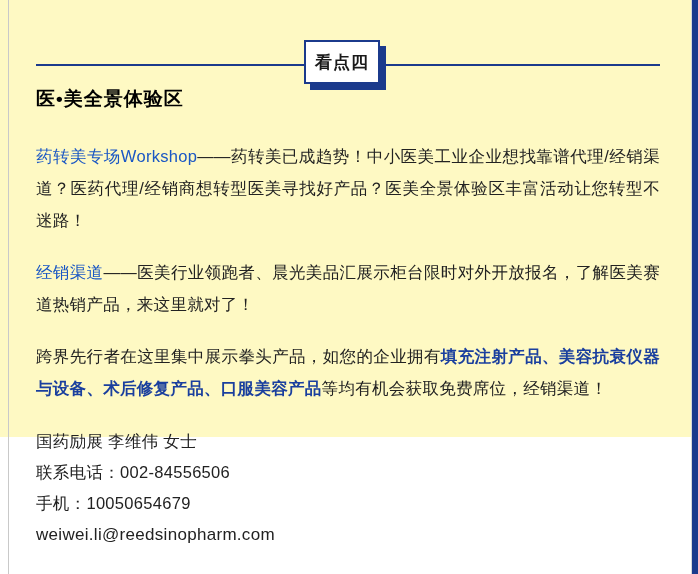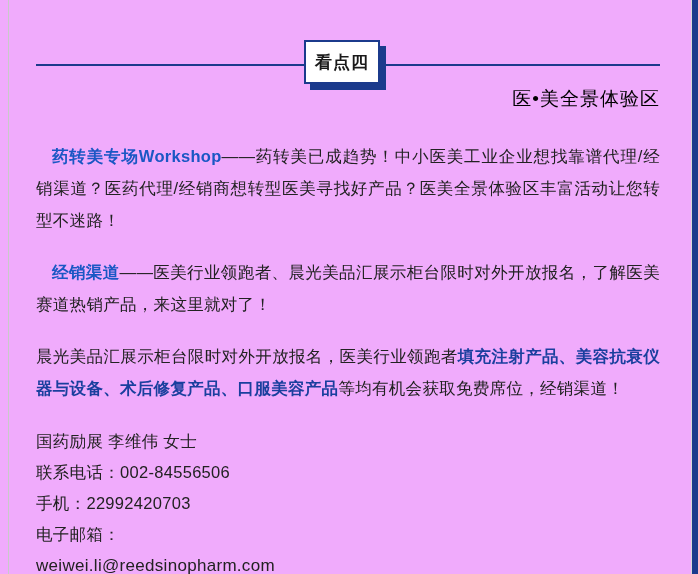--- a/index.html
+++ b/index.html
@@ -10,23 +10,23 @@
     width: 698px;
     height: 574px;
     background: #ffffff;
     font-family: "Liberation Sans", sans-serif;
     overflow: hidden;
     position: relative;
   }
   .page {
     position: relative;
     width: 698px;
-    height: 574px;
+    height: 437px;
     box-sizing: border-box;
-    background: #f0abfc;
+    background: #fef9c3;
   }
   
   .left-rule {
     position: absolute;
     left: 8px;
     top: 0;
     width: 1px;
     height: 574px;
     background: #c9c9c9;
   }
@@ -92,41 +92,40 @@
     top: 46px;
     width: 76px;
     height: 44px;
     background: #1b3a8c;
     z-index: 1;
   }
 
   h1.subtitle {
     margin: 0;
     padding: 0 0 2px 0;
-    text-align: right;
+    text-align: left;
     font-size: 19px;
-    font-weight: normal;
+    font-weight: bold;
     color: #000000;
     letter-spacing: 1px;
   }
 
   .para {
     font-size: 16.5px;
     line-height: 32px;
     color: #222222;
     margin-top: 20px;
     text-align: justify;
     letter-spacing: 0.3px;
   }
   .para.first { margin-top: 26px; }
 
   .blue-bold {
     color: #1a57c4;
-    font-weight: bold;
-    margin-left: 16px;
+    font-weight: normal;
   }
   .blue-bold-dark {
     color: #1a3f9e;
     font-weight: bold;
   }
 
   .contact {
     font-size: 16.5px;
     line-height: 31px;
     color: #222222;
@@ -156,24 +155,23 @@
       <div class="badge-shadow"></div>
       <div class="badge">看点四</div>
     </div>
 
     <h1 class="subtitle">医•美全景体验区</h1>
 
     <p class="para first"><span class="blue-bold">药转美专场Workshop</span><span>——药转美已成趋势！中小医美工业企业想找靠谱代理/经销渠道？医药代理/经销商想转型医美寻找好产品？医美全景体验区丰富活动让您转型不迷路！</span></p>
 
     <p class="para"><span class="blue-bold">经销渠道</span><span>——医美行业领跑者、晨光美品汇展示柜台限时对外开放报名，了解医美赛道热销产品，来这里就对了！</span></p>
 
-    <p class="para"><span>晨光美品汇展示柜台限时对外开放报名，医美行业领跑者</span><span class="blue-bold-dark">填充注射产品、美容抗衰仪器与设备、术后修复产品、口服美容产品</span><span>等均有机会获取免费席位，经销渠道！</span></p>
+    <p class="para"><span>跨界先行者在这里集中展示拳头产品，如您的企业拥有</span><span class="blue-bold-dark">填充注射产品、美容抗衰仪器与设备、术后修复产品、口服美容产品</span><span>等均有机会获取免费席位，经销渠道！</span></p>
 
     <div class="contact">
       <div>国药励展 李维伟 女士</div>
       <div>联系电话：002-84556506</div>
-      <div>手机：22992420703</div>
-      <div>电子邮箱：</div>
+      <div>手机：10050654679</div>
       <div class="email-line">weiwei.li@reedsinopharm.com</div>
     </div>
 
   </div>
 </div>
 
 </body></html>

